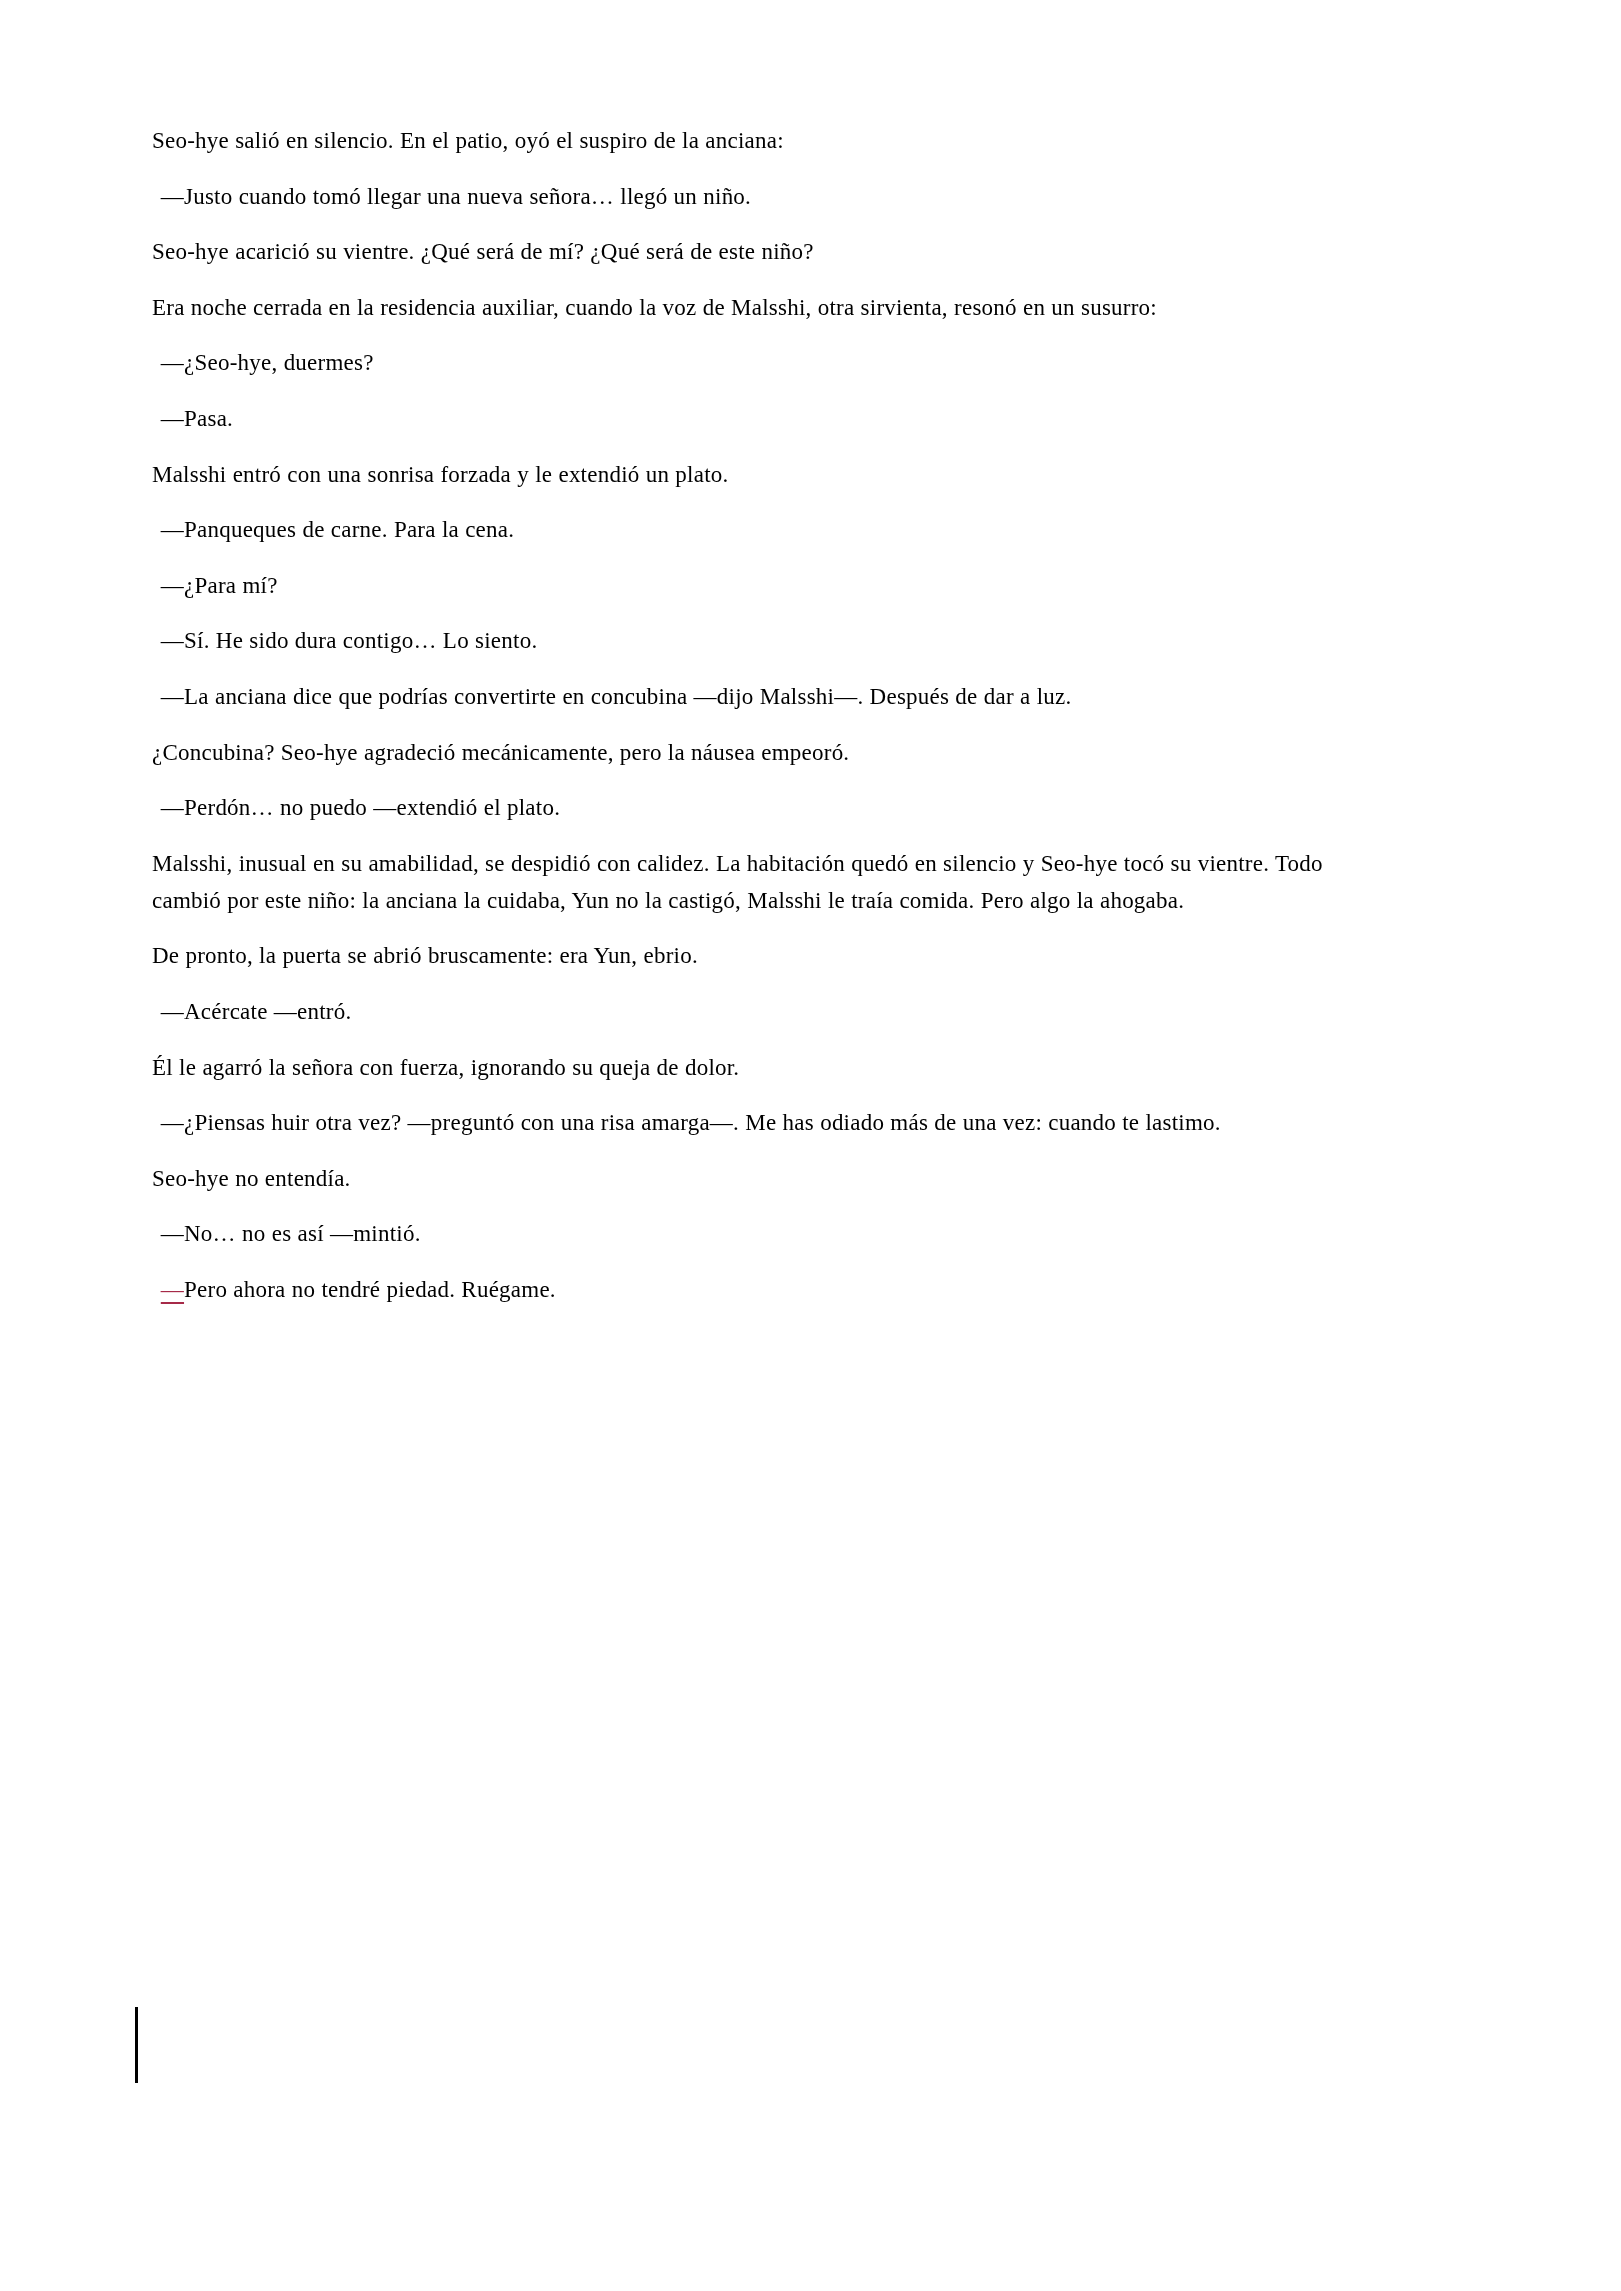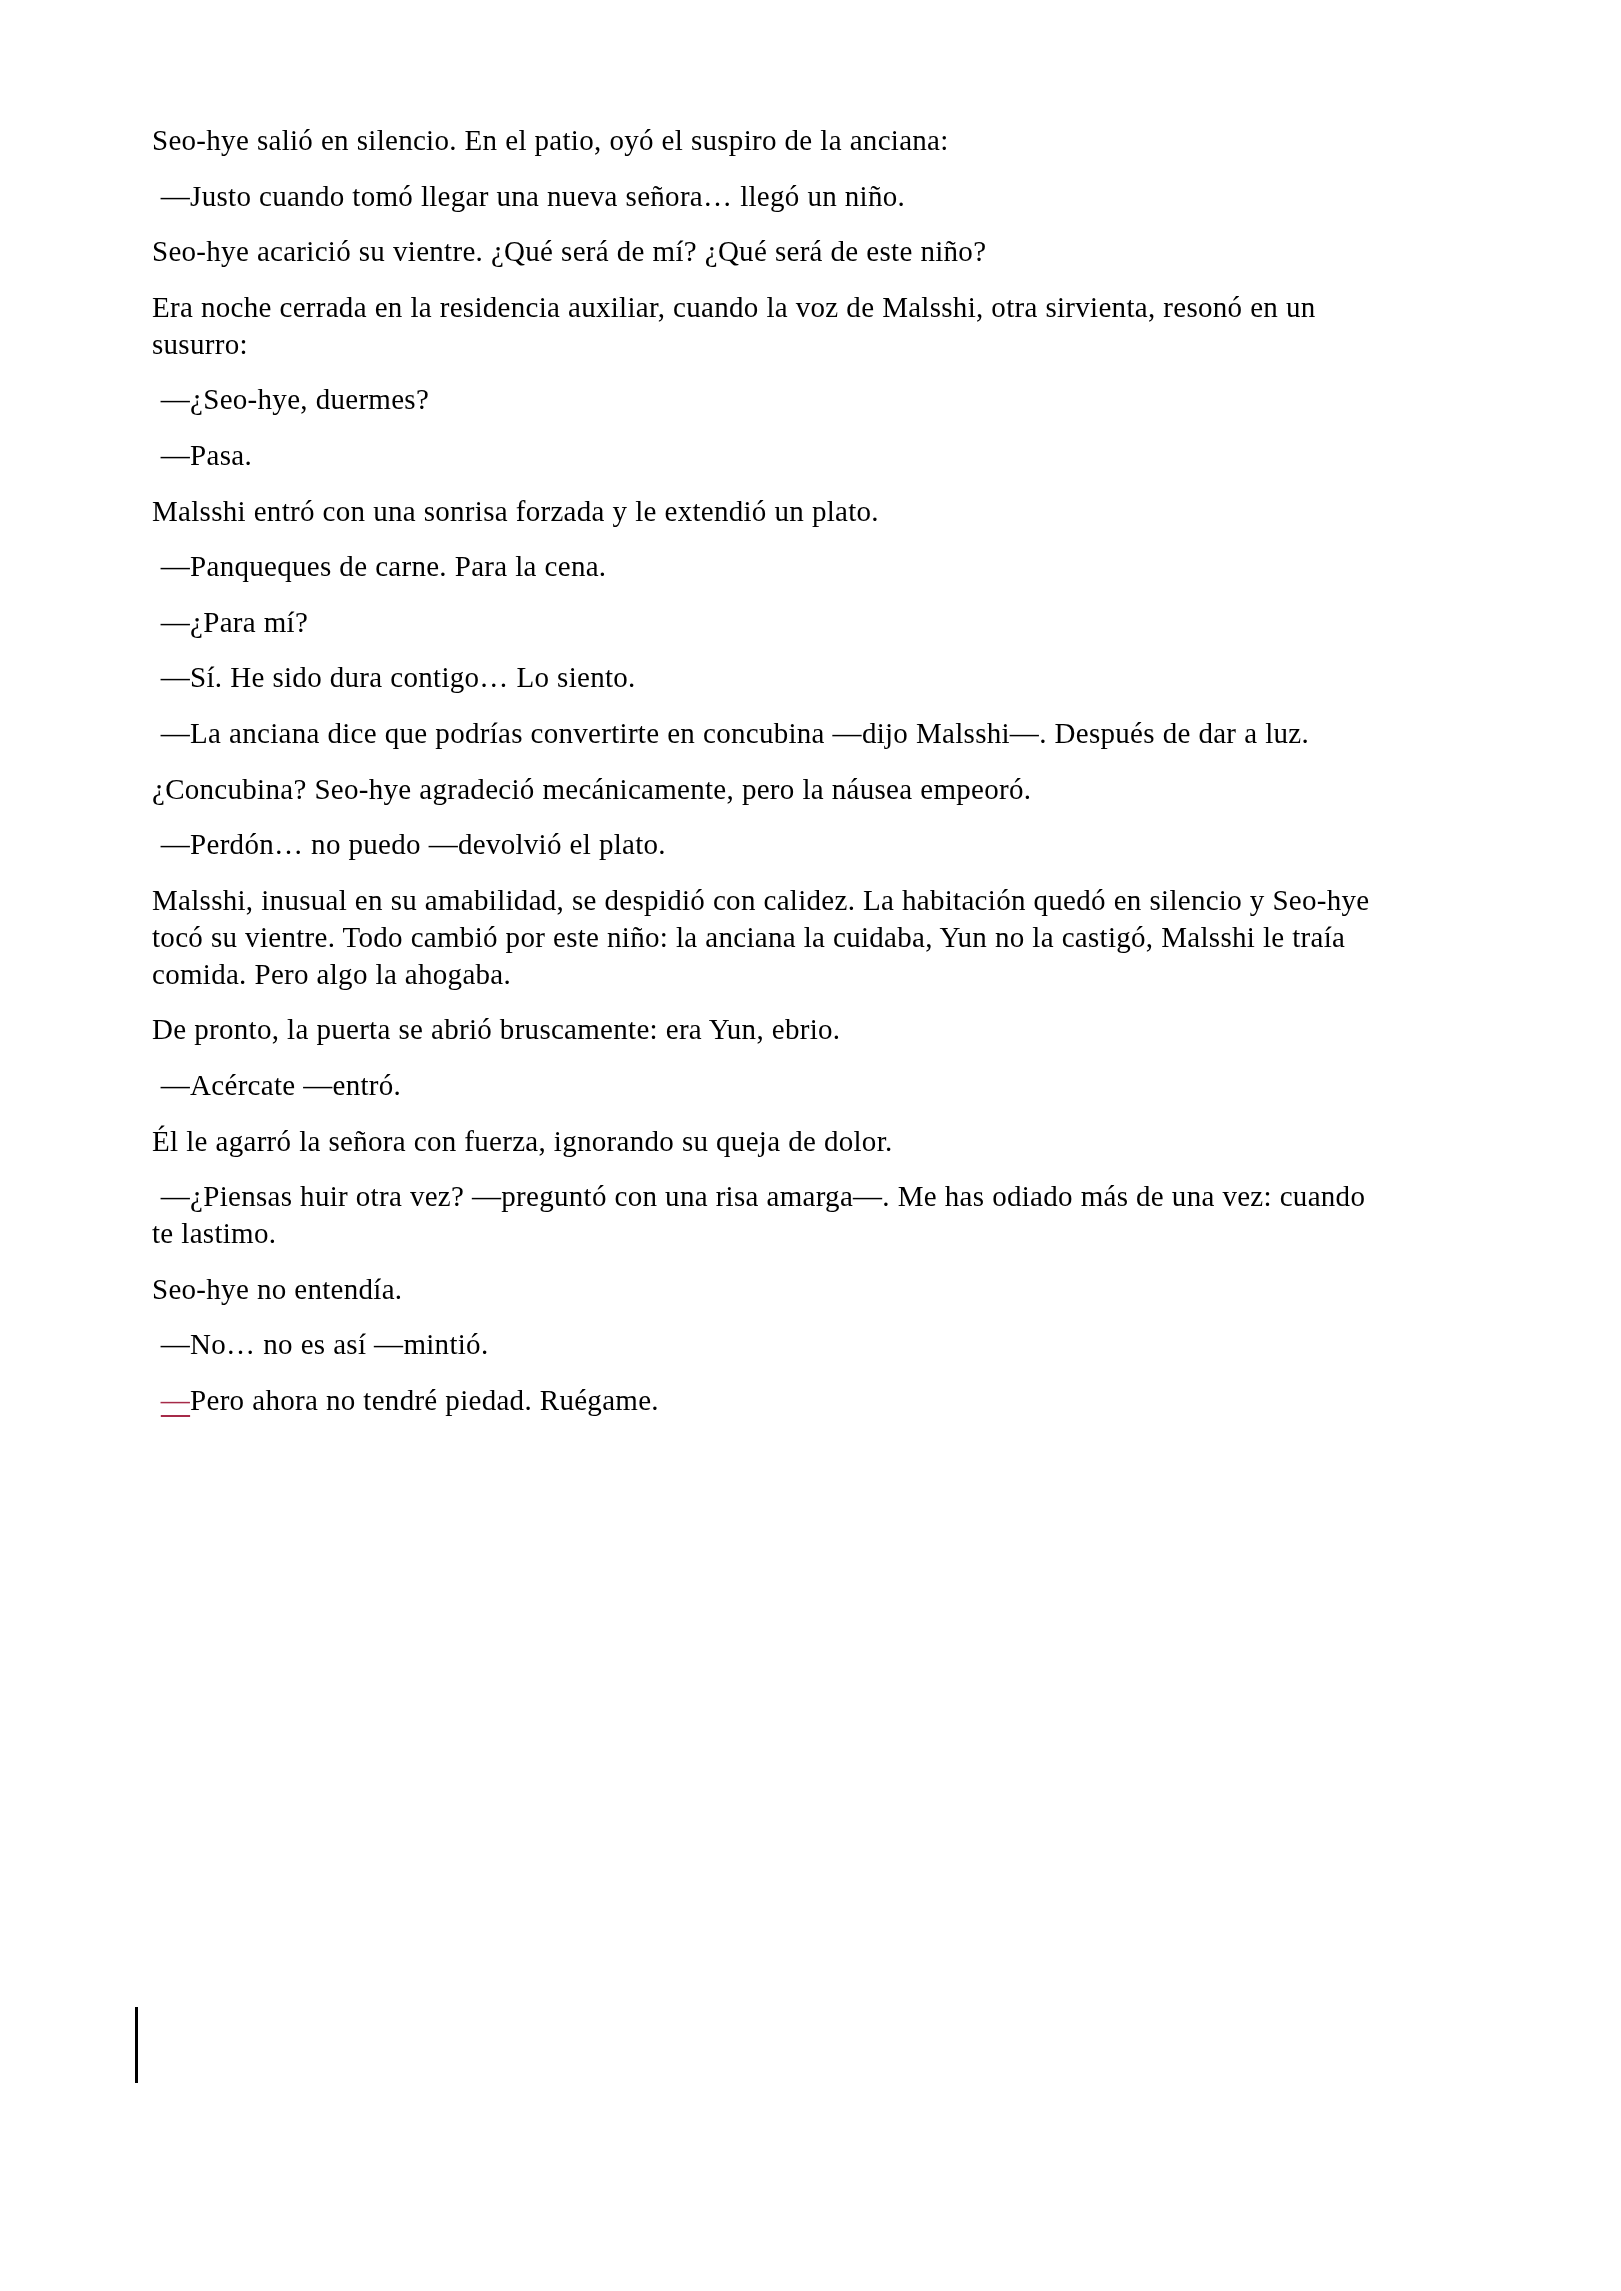--- a/index.html
+++ b/index.html
@@ -28,21 +28,21 @@
   #text-column {
     position: absolute;
     left: 152px;
     top: 122px;
     width: 1223px;
   }
 
   p.para {
     margin: 0 0 0 0;
     padding: 0;
-    font-size: 29px;
+    font-size: 23px;
     line-height: 37px;
     text-align: left;
     color: #000000;
     letter-spacing: 0.01em;
     word-spacing: 0.01em;
   }
 
   
   p.para + p.para {
     margin-top: 18.6px;
@@ -89,21 +89,21 @@
     <p class="para narrative">Seo-hye acarició su vientre. ¿Qué será de mí? ¿Qué será de este niño?</p>
     <p class="para narrative">Era noche cerrada en la residencia auxiliar, cuando la voz de Malsshi, otra sirvienta, resonó en un susurro:</p>
     <p class="para dialogue">—¿Seo-hye, duermes?</p>
     <p class="para dialogue">—Pasa.</p>
     <p class="para narrative">Malsshi entró con una sonrisa forzada y le extendió un plato.</p>
     <p class="para dialogue">—Panqueques de carne. Para la cena.</p>
     <p class="para dialogue">—¿Para mí?</p>
     <p class="para dialogue">—Sí. He sido dura contigo… Lo siento.</p>
     <p class="para dialogue">—La anciana dice que podrías convertirte en concubina —dijo Malsshi—. Después de dar a luz.</p>
     <p class="para narrative">¿Concubina? Seo-hye agradeció mecánicamente, pero la náusea empeoró.</p>
-    <p class="para dialogue">—Perdón… no puedo —devolvió el plato.</p>
+    <p class="para dialogue">—Perdón… no puedo —extendió el plato.</p>
     <p class="para narrative">Malsshi, inusual en su amabilidad, se despidió con calidez. La habitación quedó en silencio y Seo-hye tocó su vientre. Todo cambió por este niño: la anciana la cuidaba, Yun no la castigó, Malsshi le traía comida. Pero algo la ahogaba.</p>
     <p class="para narrative">De pronto, la puerta se abrió bruscamente: era Yun, ebrio.</p>
     <p class="para dialogue">—Acércate —entró.</p>
     <p class="para narrative">Él le agarró la señora con fuerza, ignorando su queja de dolor.</p>
     <p class="para dialogue">—¿Piensas huir otra vez? —preguntó con una risa amarga—. Me has odiado más de una vez: cuando te lastimo.</p>
     <p class="para narrative">Seo-hye no entendía.</p>
     <p class="para dialogue">—No… no es así —mintió.</p>
 
     <p class="para dialogue"><span class="ins-mark">—</span><span>Pero ahora no tendré piedad. Ruégame.</span></p>
 

